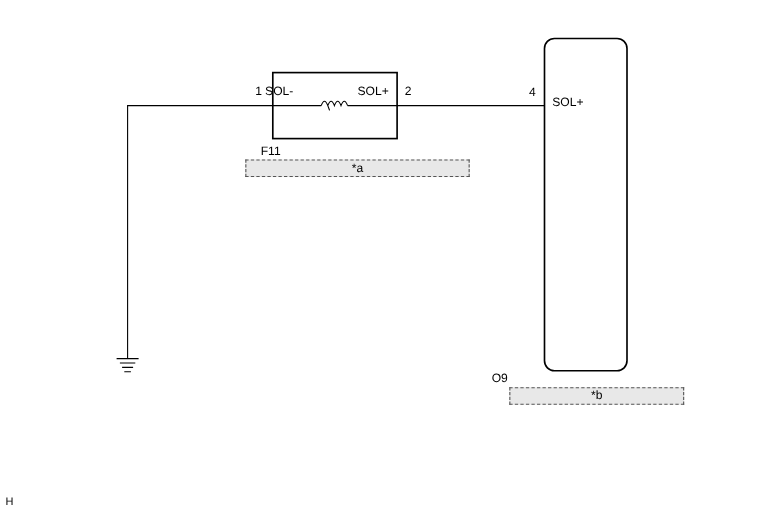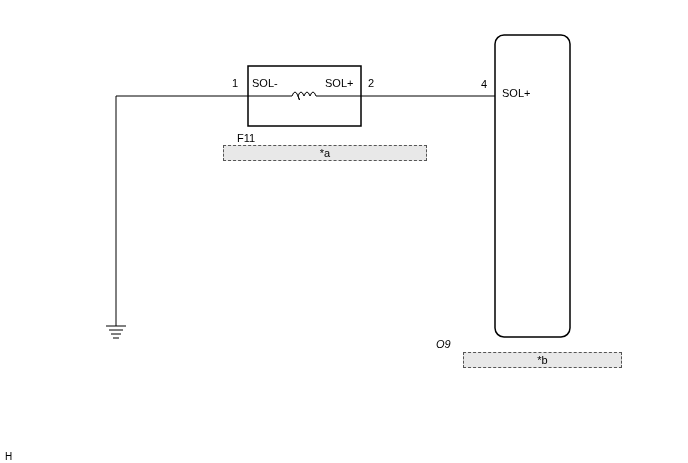--- a/index.html
+++ b/index.html
@@ -29,24 +29,24 @@
 
   <g>
     <line x1="106" y1="326" x2="126" y2="326" stroke="#000" stroke-width="1"></line>
     <line x1="109" y1="330" x2="123" y2="330" stroke="#000" stroke-width="1"></line>
     <line x1="111" y1="334" x2="121" y2="334" stroke="#000" stroke-width="1"></line>
     <line x1="113" y1="338" x2="119" y2="338" stroke="#000" stroke-width="1"></line>
   </g>
 </svg>
 
 <span class="t" style="left:232px;top:77px;">1</span>
-<span class="t" style="left:252px;top:77px;">SOL-</span>
+<span class="t" style="left:241px;top:77px;">SOL-</span>
 <span class="t" style="left:325px;top:77px;">SOL+</span>
 <span class="t" style="left:368px;top:77px;">2</span>
 <span class="t" style="left:237px;top:132px;">F11</span>
 <div class="label-box" style="left:223px;top:145px;width:204px;height:16px;">*a</div>
 
 <span class="t" style="left:481px;top:78px;">4</span>
 <span class="t" style="left:502px;top:87px;">SOL+</span>
-<span class="t" style="left:436px;top:338px;font-style:italic;">O9</span>
+<span class="t" style="left:447px;top:338px;">O9</span>
 <div class="label-box" style="left:463px;top:352px;width:159px;height:16px;">*b</div>
 
 <span class="t" style="left:5px;top:451px;font-size:10px;">H</span>
 
 </body></html>

